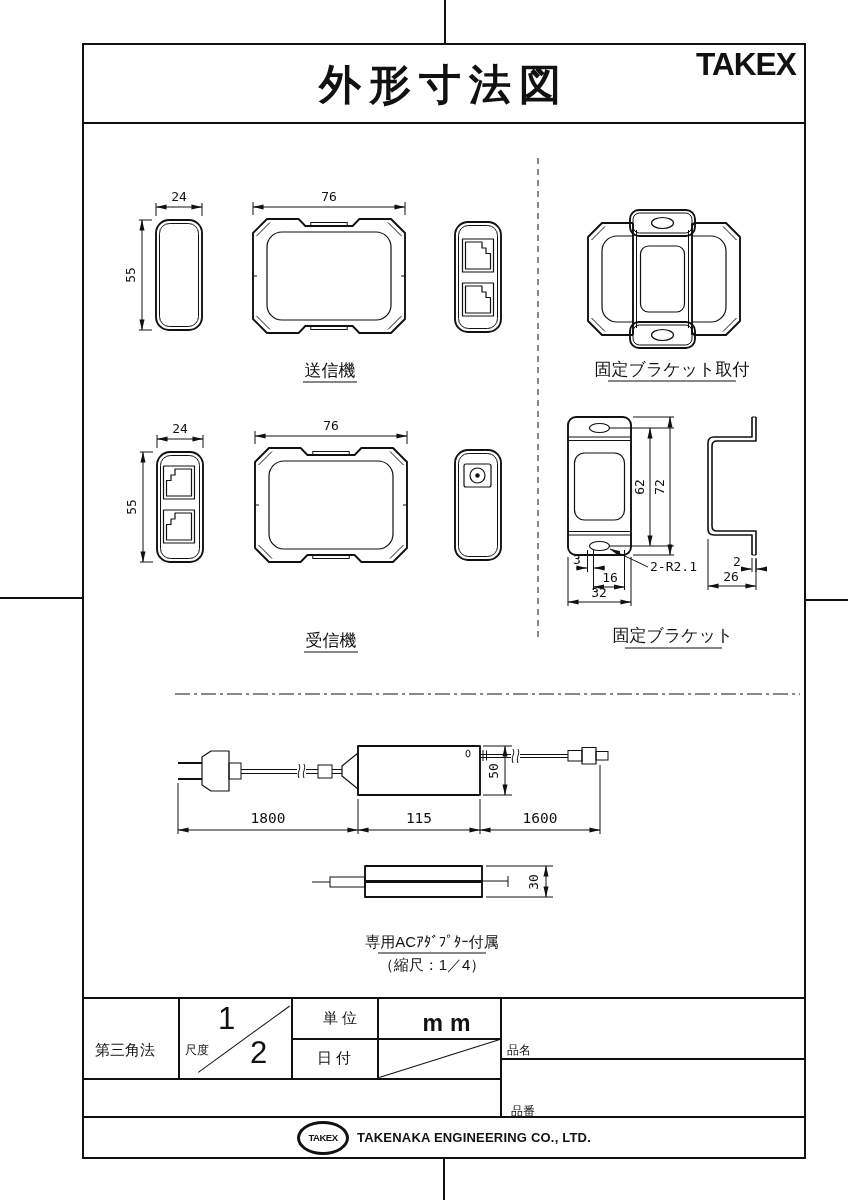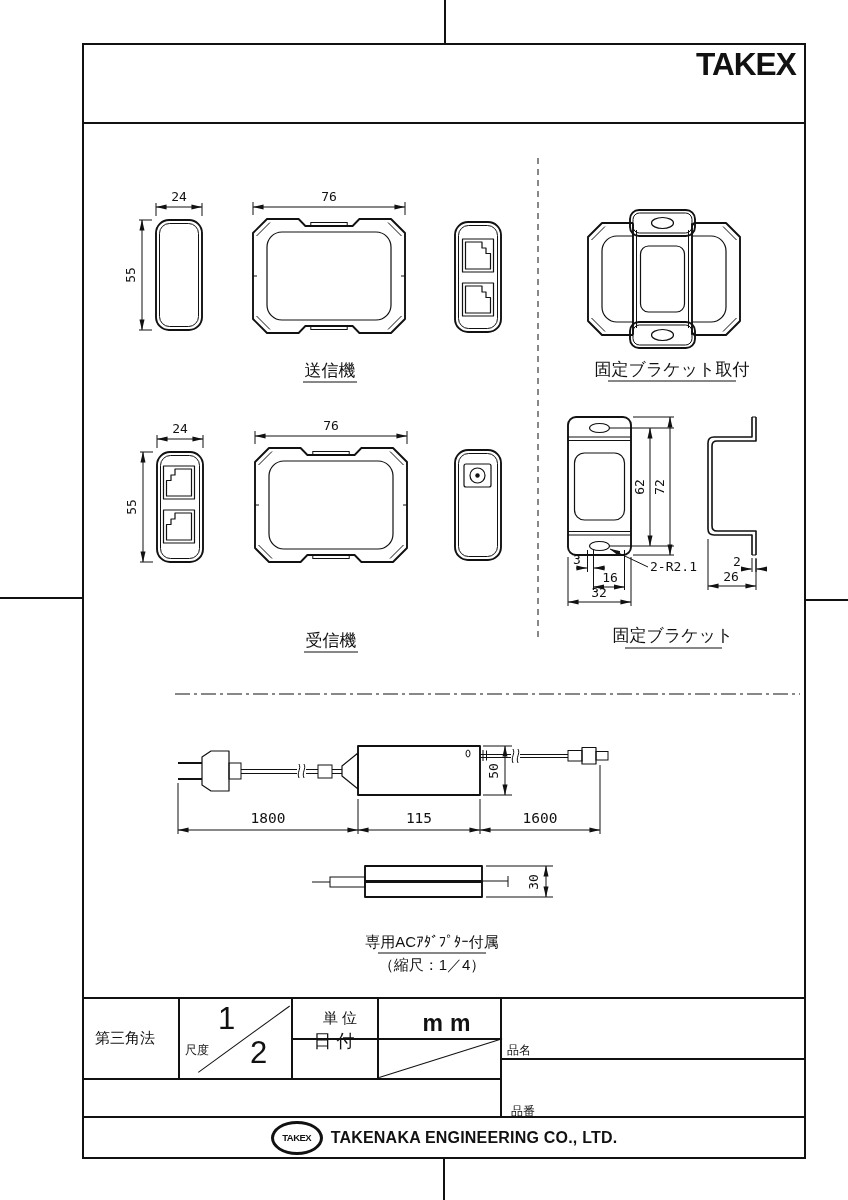--- a/index.html
+++ b/index.html
@@ -30,33 +30,34 @@
   .tb-line{position:absolute;background:#111;}
   .cell{position:absolute;display:flex;align-items:center;justify-content:center;}
   .small-lab{position:absolute;font-size:12px;margin-top:40px;}
   .big{font-size:24px;}
   
   .foot{position:absolute;left:0;right:0;bottom:0;height:39px;border-top:2px solid #111;
         display:flex;align-items:center;justify-content:center;gap:8px;}
   .oval{width:46px;height:28px;border:3.5px solid #111;border-radius:50%;
         display:flex;align-items:center;justify-content:center;
         font-size:9.5px;font-weight:900;letter-spacing:-0.5px;}
-  .company{font-size:16px;font-weight:700;letter-spacing:0.2px;}
+  .company{font-size:13px;font-weight:700;letter-spacing:0.2px;}
 </style>
 </head>
 <body>
 
 <div class="tick" style="left:444px;top:0;width:2px;height:43px"></div>
 <div class="tick" style="left:0;top:597px;width:82px;height:2px"></div>
 <div class="tick" style="left:806px;top:599px;width:42px;height:2px"></div>
 <div class="tick" style="left:443px;top:1159px;width:2px;height:41px"></div>
 
 <div class="frame">
 
   <div class="hdr">
+    <div class="hdr-title">外形寸法図</div>
     <div class="brand">TAKEX</div>
   </div>
 
   <svg class="draw" width="720" height="873" viewBox="84 122 720 873">
     <defs>
       <marker id="arr" viewBox="0 0 10 6" refX="9.6" refY="3" markerWidth="11" markerHeight="6.6" orient="auto-start-reverse">
           <path d="M0,0.7 L10,3 L0,5.3 Z" fill="#111"></path>
         </marker>
     </defs>
 
@@ -288,32 +289,32 @@
 
   <div class="tblock">
     <div class="tb-line" style="left:94px;top:0;width:2px;height:79px"></div>
     <div class="tb-line" style="left:207px;top:0;width:2px;height:79px"></div>
     <div class="tb-line" style="left:293px;top:0;width:2px;height:79px"></div>
     <div class="tb-line" style="left:416px;top:0;width:2px;height:119px"></div>
     <div class="tb-line" style="left:207px;top:39px;width:209px;height:2px"></div>
     <div class="tb-line" style="left:0;top:79px;width:418px;height:2px"></div>
     <div class="tb-line" style="left:416px;top:59px;width:304px;height:2px"></div>
 
-    <div class="cell" style="left:0;top:0;width:82px;height:79px;font-size:15px">第三角法</div>
+    <div class="cell" style="left:0;top:12px;width:82px;height:79px;font-size:15px">第三角法</div>
 
     <div style="position:absolute;left:96px;top:0;width:111px;height:79px">
       <span class="small-lab" style="left:5px;top:3px">尺度</span>
       <span style="position:absolute;left:38px;top:2px;font-size:31px">1</span>
       <span style="position:absolute;left:70px;top:36px;font-size:31px">2</span>
       <div style="position:absolute;left:18px;top:73px;width:113px;border-top:1.6px solid #111;transform:rotate(-36deg);transform-origin:0 0"></div>
     </div>
 
     <div class="cell" style="left:207px;top:0;width:98px;height:39px;font-size:15px">単 位</div>
     <div class="cell" style="left:293px;top:5px;width:146px;height:39px;font-size:23px;font-weight:700;letter-spacing:7px">mm</div>
-    <div class="cell" style="left:207px;top:24px;width:86px;height:36px;font-size:18px">日 付</div>
+    <div class="cell" style="left:207px;top:41px;width:86px;height:36px;font-size:15px">日 付</div>
     <div style="position:absolute;left:295px;top:78px;width:129px;border-top:1.6px solid #111;transform:rotate(-17.5deg);transform-origin:0 0"></div>
 
     <div style="position:absolute;left:416px;top:0;width:344px;height:59px">
       <span class="small-lab" style="left:7px;top:3px">品名</span>
     </div>
     <div style="position:absolute;left:420px;top:61px;width:304px;height:50px">
       <span class="small-lab" style="left:7px;top:3px">品番</span>
     </div>
   </div>
 

